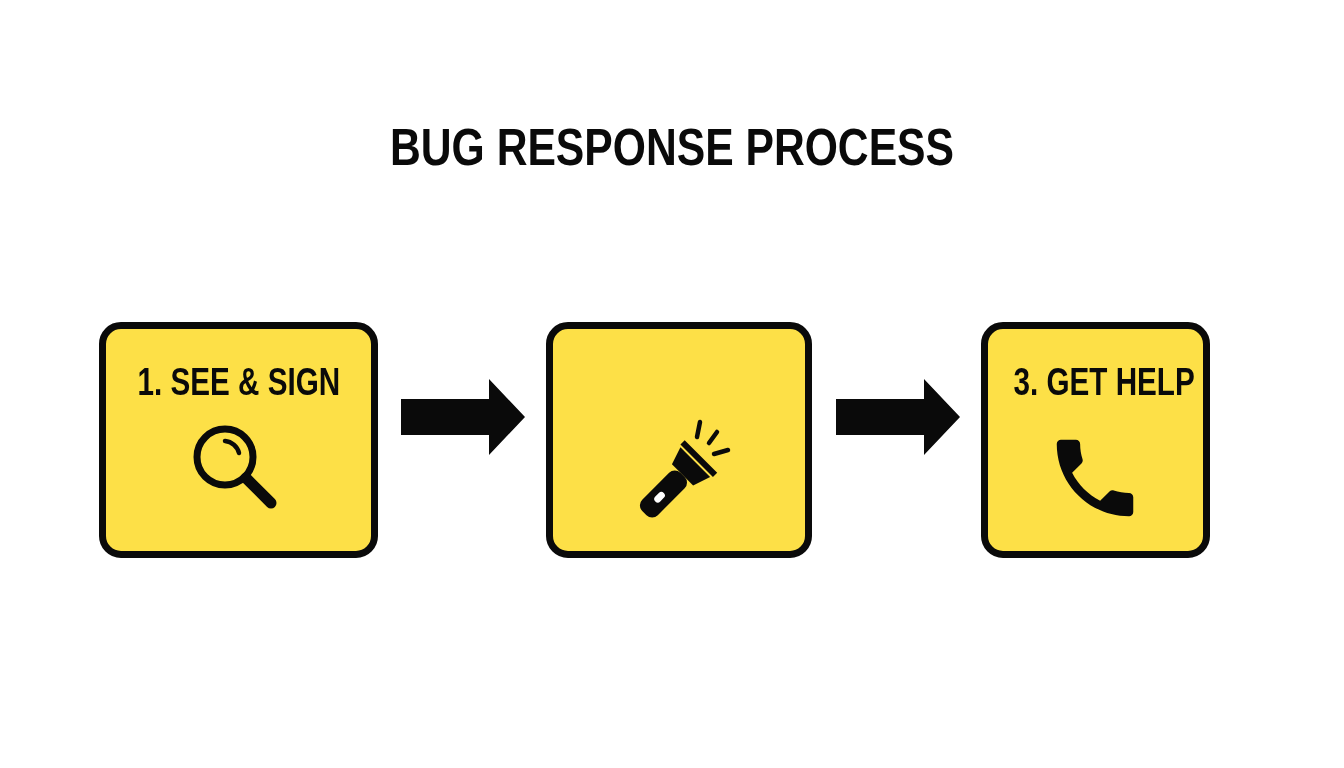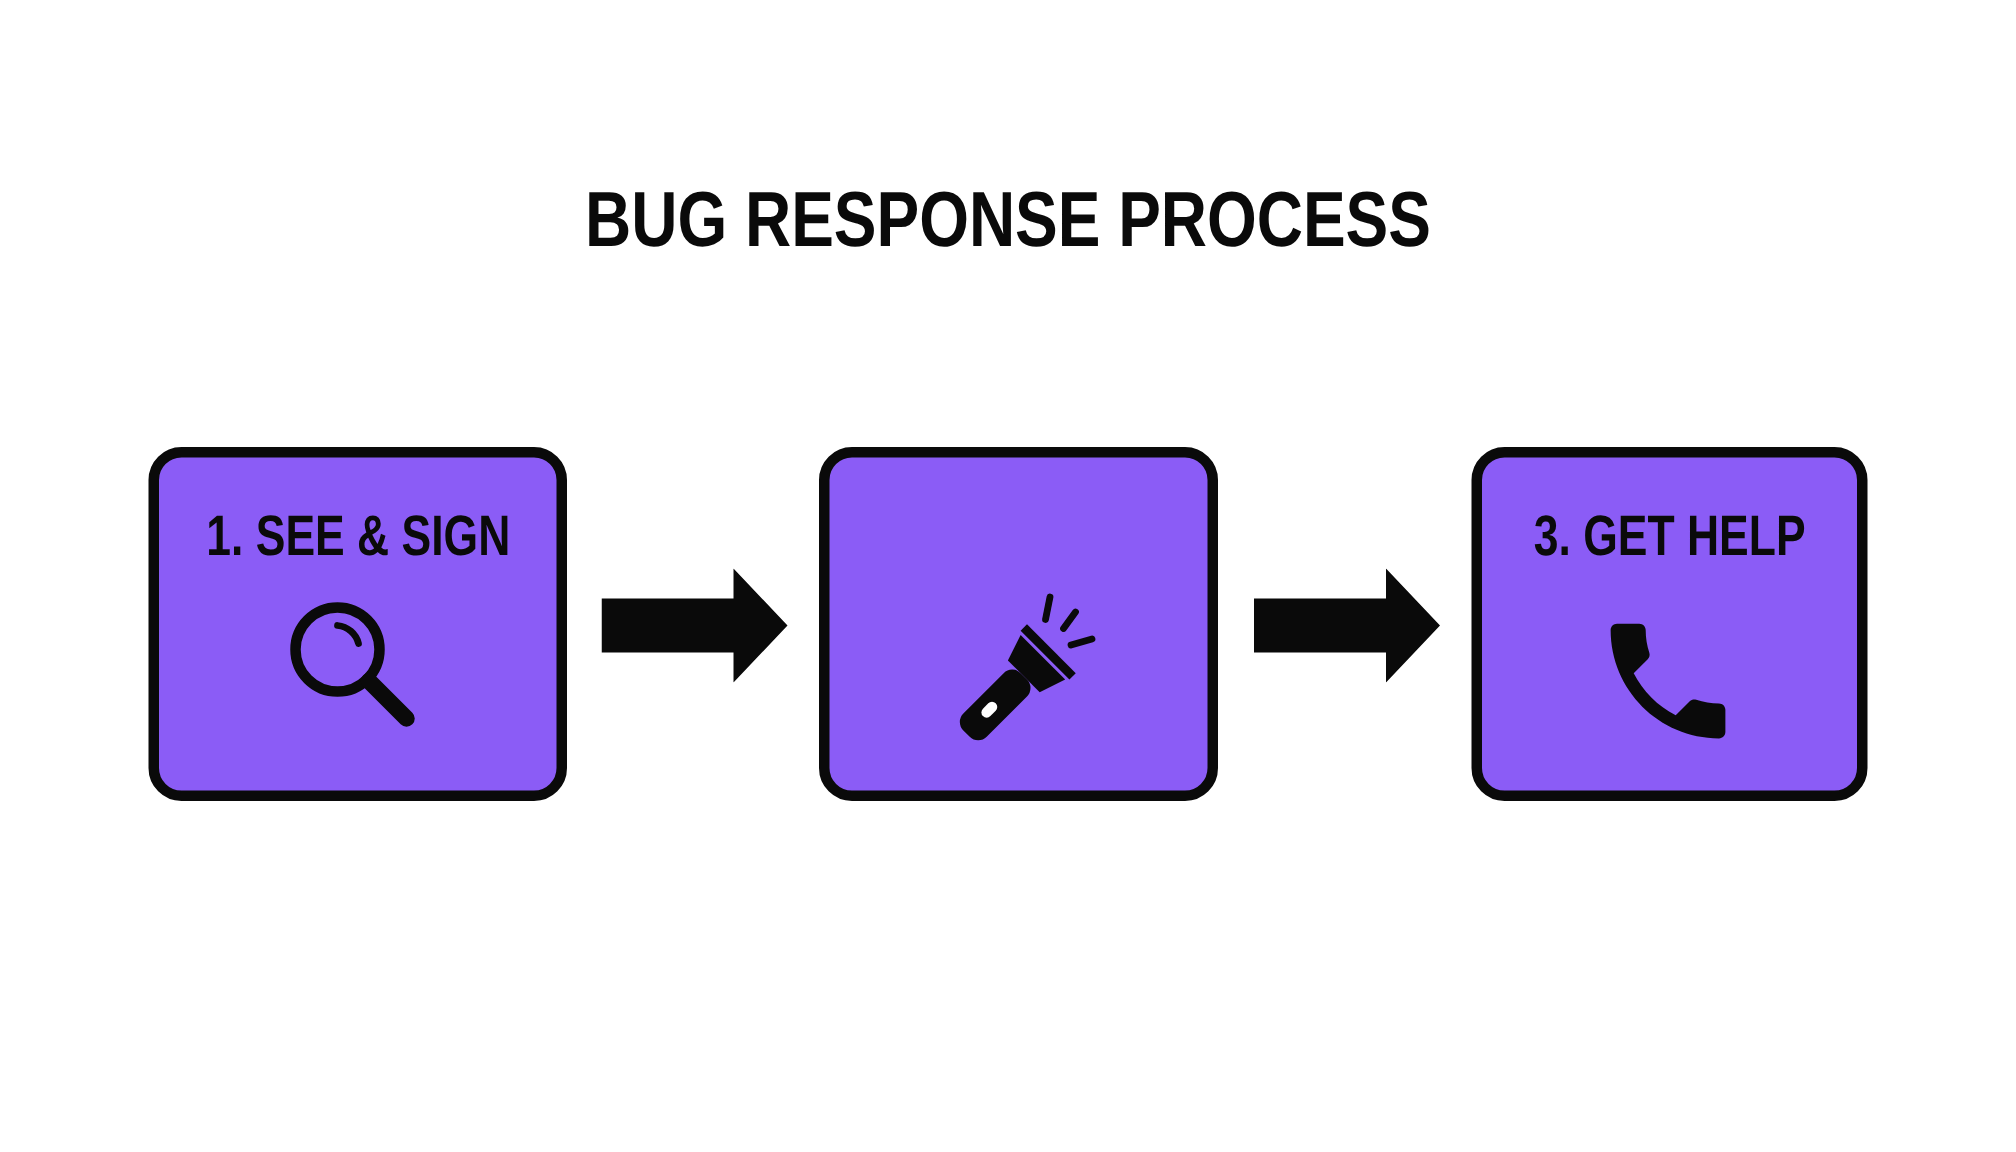--- a/index.html
+++ b/index.html
@@ -27,21 +27,22 @@
       letter-spacing: 0px;
       transform: scaleX(0.82);
       transform-origin: 672px 0;
       line-height: 60px;
     }
     .step {
       position: absolute;
       box-sizing: border-box;
       border: 7px solid #0a0a0a;
       border-radius: 22px;
-      background: #8b5cf6;
+      background: #fde047;
+      margin-top: 24px;
     }
     .step-label {
       position: absolute;
       left: 0;
       right: 0;
       top: 30px;
       text-align: center;
       font-family: "Liberation Sans", sans-serif;
       font-weight: bold;
       font-size: 38px;
@@ -107,21 +108,21 @@
     </svg>
   </div>
 </div>
 
 <div class="arrow" style="left:836px; top:379px;">
   <svg width="126" height="76" viewBox="0 0 126 76">
     <polygon points="0,20 88,20 88,0 124,38 88,76 88,56 0,56" fill="#0a0a0a"></polygon>
   </svg>
 </div>
 
-<div class="step" style="left:981px; top:298px; width:264px; height:236px;">
+<div class="step" style="left:981px; top:298px; width:229px; height:236px;">
   <div class="step-label">
     <span>3. GET HELP</span>
   </div>
   <div class="step-icon">
     <svg width="120" height="120" viewBox="0 0 24 24" style="transform: translate(-2px,0) scale(1);">
       <path fill="#0a0a0a" transform="translate(2 2) scale(0.85)" d="M6.62 10.79c1.44 2.83 3.76 5.14 6.59 6.59l2.2-2.2c.27-.27.67-.36 1.02-.24 1.12.37 2.33.57 3.57.57.55 0 1 .45 1 1V20c0 .55-.45 1-1 1-9.39 0-17-7.61-17-17 0-.55.45-1 1-1h3.5c.55 0 1 .45 1 1 0 1.25.2 2.45.57 3.57.11.35.03.74-.25 1.02l-2.2 2.2z"></path>
     </svg>
   </div>
 </div>
 

